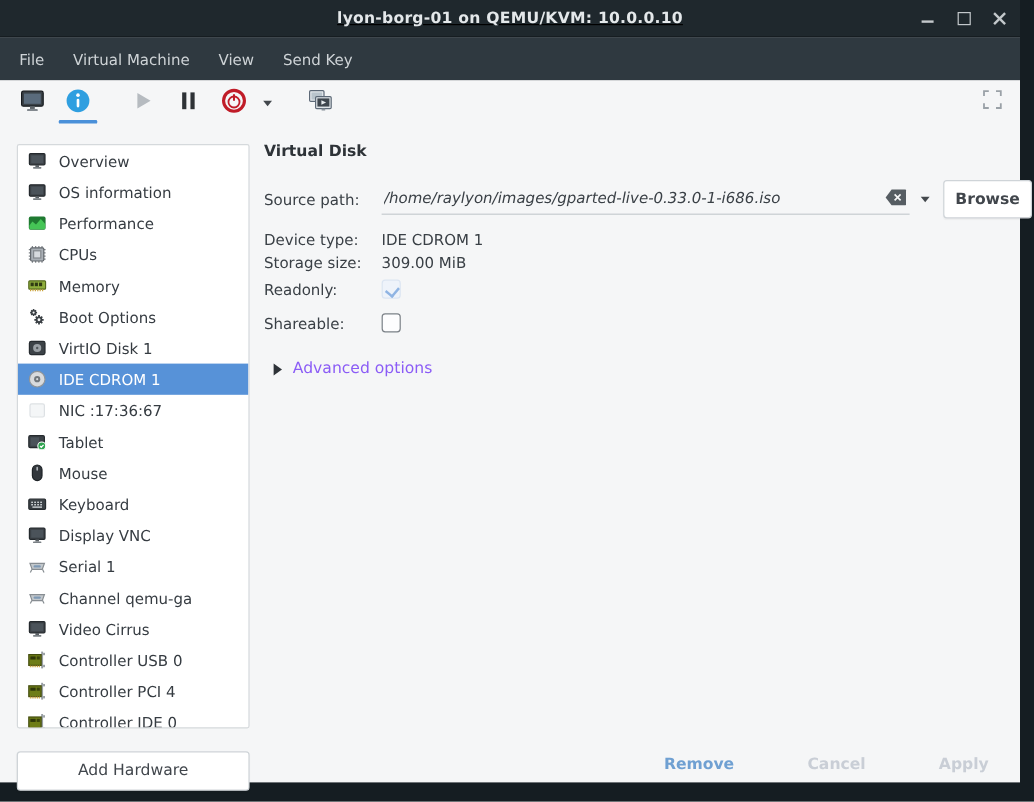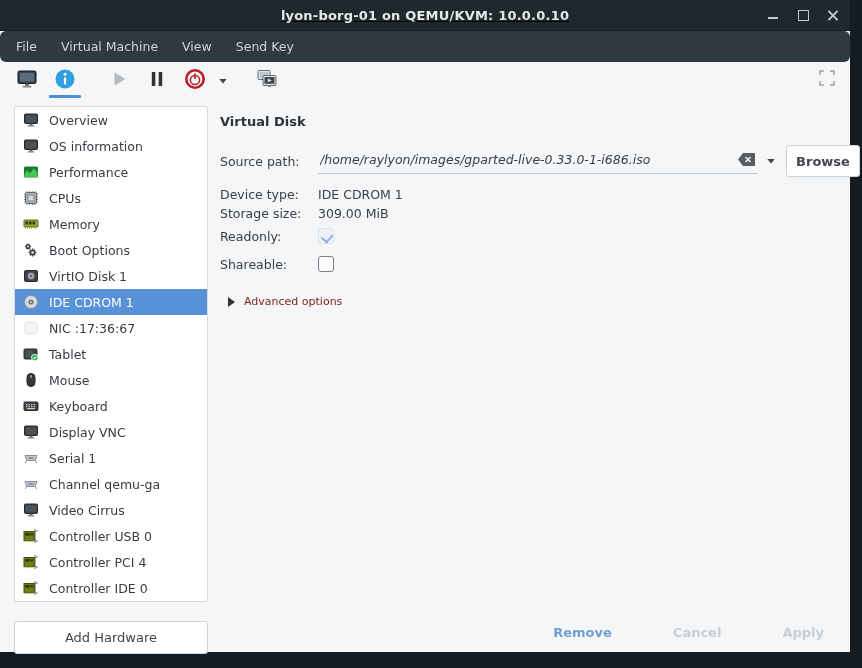--- a/index.html
+++ b/index.html
@@ -17,37 +17,37 @@
   .winbtns{position:absolute;right:10px;top:0;height:100%;display:flex;align-items:center;gap:16px;}
   .winbtn{width:14px;height:14px;display:flex;align-items:center;justify-content:center;cursor:default;}
   .glyph-min{width:10px;height:0;border-bottom:2px solid #c3c8cb;margin-top:6px;}
   .glyph-max{width:9px;height:9px;border:1.6px solid #c3c8cb;}
   .glyph-close{position:relative;width:12px;height:12px;}
   .glyph-close:before,.glyph-close:after{content:"";position:absolute;left:5px;top:0;width:2px;height:13px;background:#c3c8cb;}
   .glyph-close:before{transform:rotate(45deg);}
   .glyph-close:after{transform:rotate(-45deg);}
 
   
-  .menubar{height:31px;background:#2f3940;display:flex;align-items:center;padding-left:4px;border-radius:6px;}
+  .menubar{height:36px;background:#2f3940;display:flex;align-items:center;padding-left:4px;}
   .menu-item{color:#ced3d6;font-size:12.5px;padding:6px 12px;cursor:default;}
 
   
   .toolbar{height:37px;background:#f5f6f7;display:flex;align-items:center;position:relative;padding-left:8px;}
   .tb-btn{width:38px;height:34px;display:flex;align-items:center;justify-content:center;position:relative;}
   .tb-btn.active:after{content:"";position:absolute;left:3px;right:3px;bottom:0;height:3px;background:#4a90d9;border-radius:1px;}
   .tb-caret{width:18px;height:34px;display:flex;align-items:center;justify-content:center;}
   .tb-gap{width:16px;}
   .tb-fullscreen{position:absolute;right:12px;top:7px;width:22px;height:22px;display:flex;align-items:center;justify-content:center;}
 
   
   .content{display:flex;height:555px;}
 
   
   .sidebar{width:194px;margin-left:14px;display:flex;flex-direction:column;flex:none;}
-  .hw-list{margin-top:7px;height:504px;background:#fff;border:1px solid #d5d9dc;border-radius:2px;overflow:hidden;}
+  .hw-list{margin-top:16px;height:504px;background:#fff;border:1px solid #d5d9dc;border-radius:2px;overflow:hidden;}
   .hw-row{height:26px;display:flex;align-items:center;padding-left:8px;gap:10px;cursor:default;}
   .hw-row .hw-icon{width:16px;height:16px;flex:none;display:flex;}
   .hw-row .hw-label{font-size:12.5px;color:#363c42;white-space:nowrap;}
   .hw-row.selected{background:#5792d8;}
   .hw-row.selected .hw-label{color:#ffffff;}
   .add-hw{margin-top:19px;height:32px;background:#fff;border:1px solid #cfd4d8;border-radius:3px;
     font-size:13px;color:#41464c;display:flex;align-items:center;justify-content:center;cursor:default;
     box-shadow:0 1px 1px rgba(0,0,0,.04);}
 
   
@@ -68,21 +68,21 @@
 
   .chk-row{margin-bottom:6px;height:22px;}
   .checkbox{width:16px;height:16px;border-radius:3px;position:relative;box-sizing:border-box;}
   .checkbox.unchecked{background:#fdfdfe;border:1.6px solid #7b8187;}
   .checkbox.checked-disabled{background:#eef3fa;border:1px solid #dbe5f2;}
   .checkbox.checked-disabled:after{content:"";position:absolute;left:4px;top:2.5px;width:6px;height:8px;
     border-right:2px solid #8fb4e3;border-bottom:2px solid #8fb4e3;transform:rotate(40deg);}
 
   .expander{display:flex;align-items:center;margin-top:20px;cursor:default;}
   .exp-arrow{width:0;height:0;border-top:5px solid transparent;border-bottom:5px solid transparent;border-left:7px solid #2e3338;margin:0 9px 0 8px;}
-  .exp-label{font-size:11px;color:#7f1d1d;}
+  .exp-label{font-size:13px;color:#8b5cf6;}
 
   
   .actions{position:absolute;right:30px;bottom:10px;display:flex;gap:49px;}
   .act-btn{font-size:13px;font-weight:600;background:none;border:none;cursor:default;padding:4px 6px;font-family:inherit;}
   .act-remove{color:#6fa0d2;}
   .act-disabled{color:#c9ced6;}
 </style>
 </head>
 <body>
 

